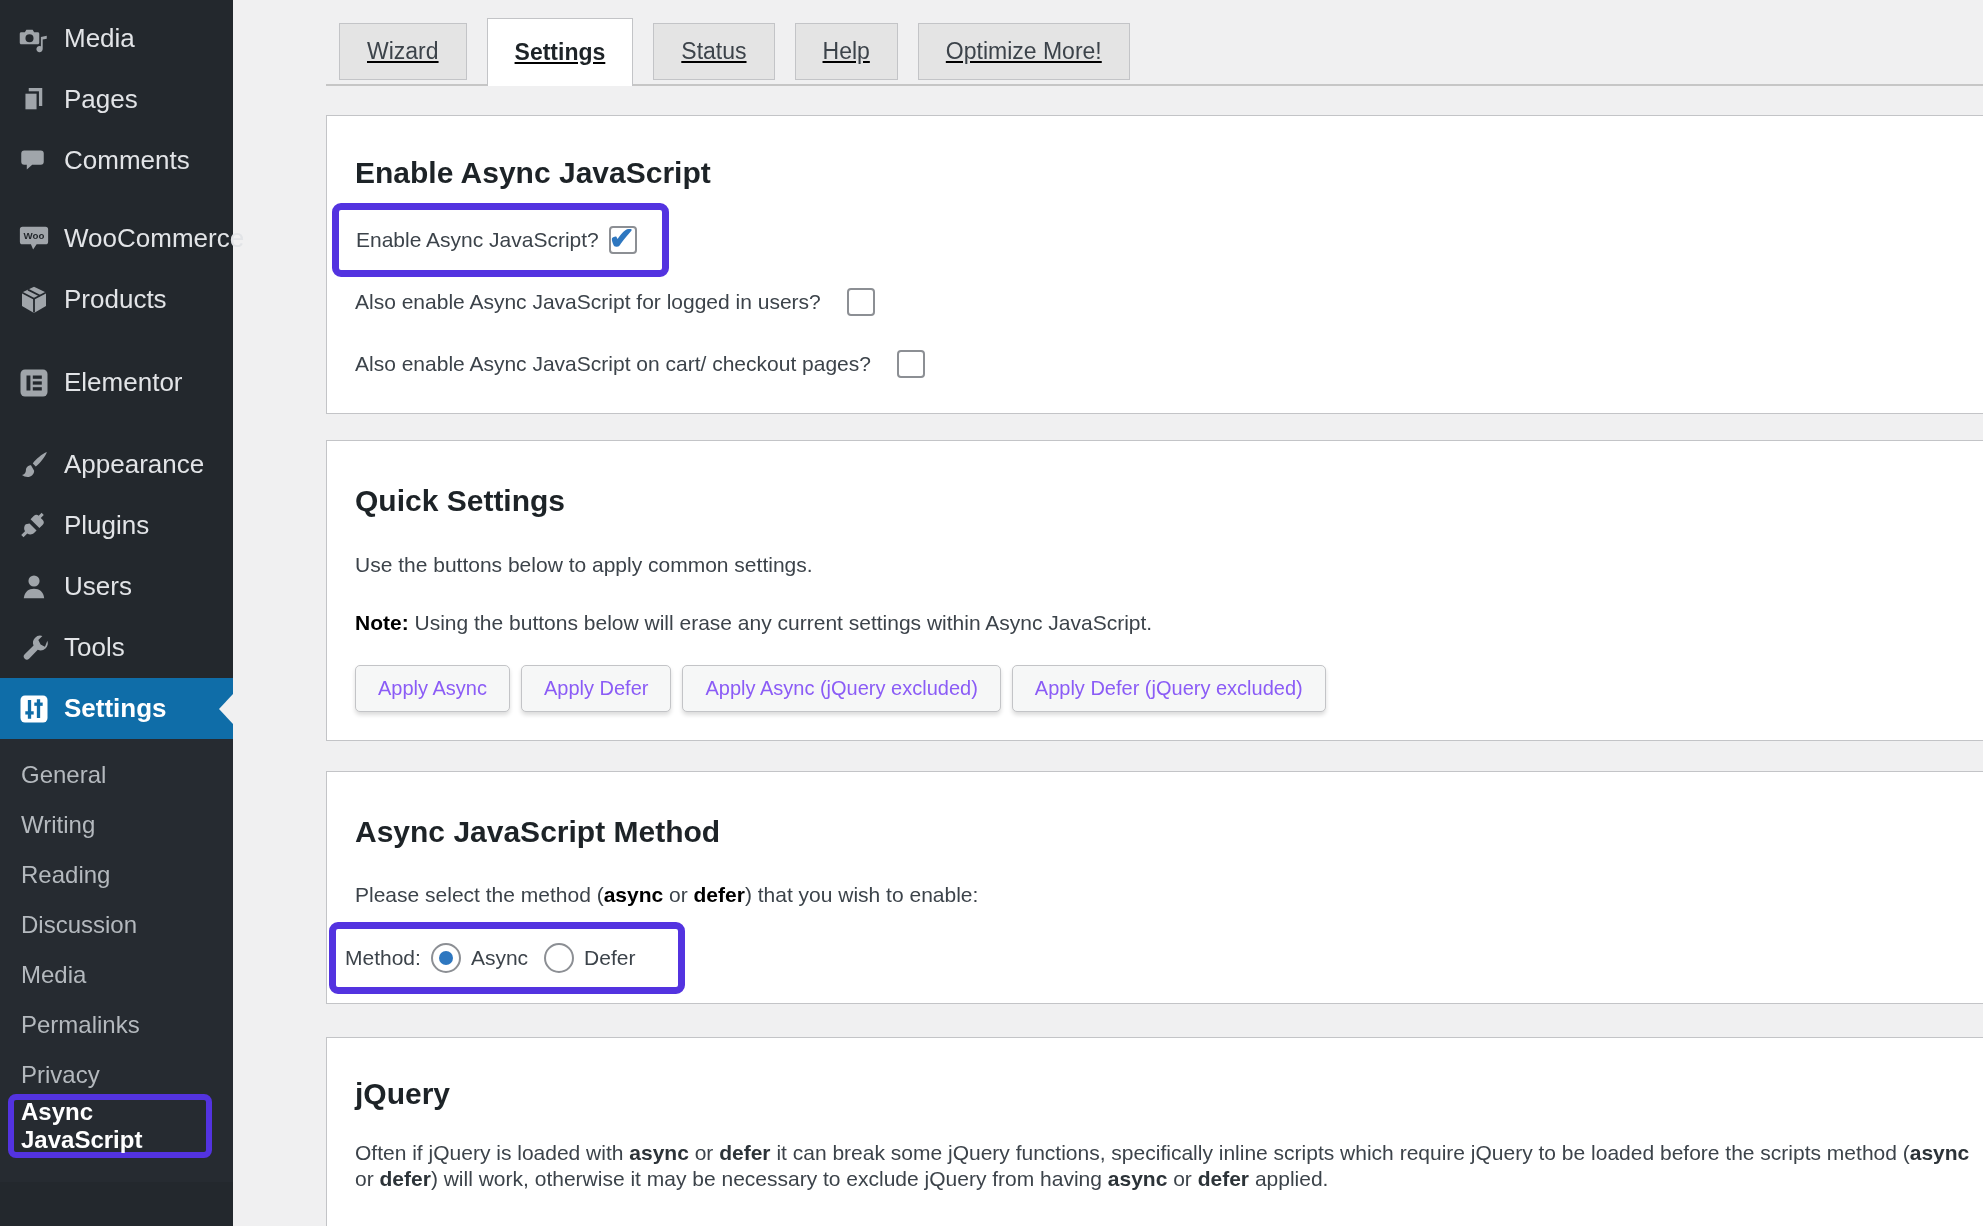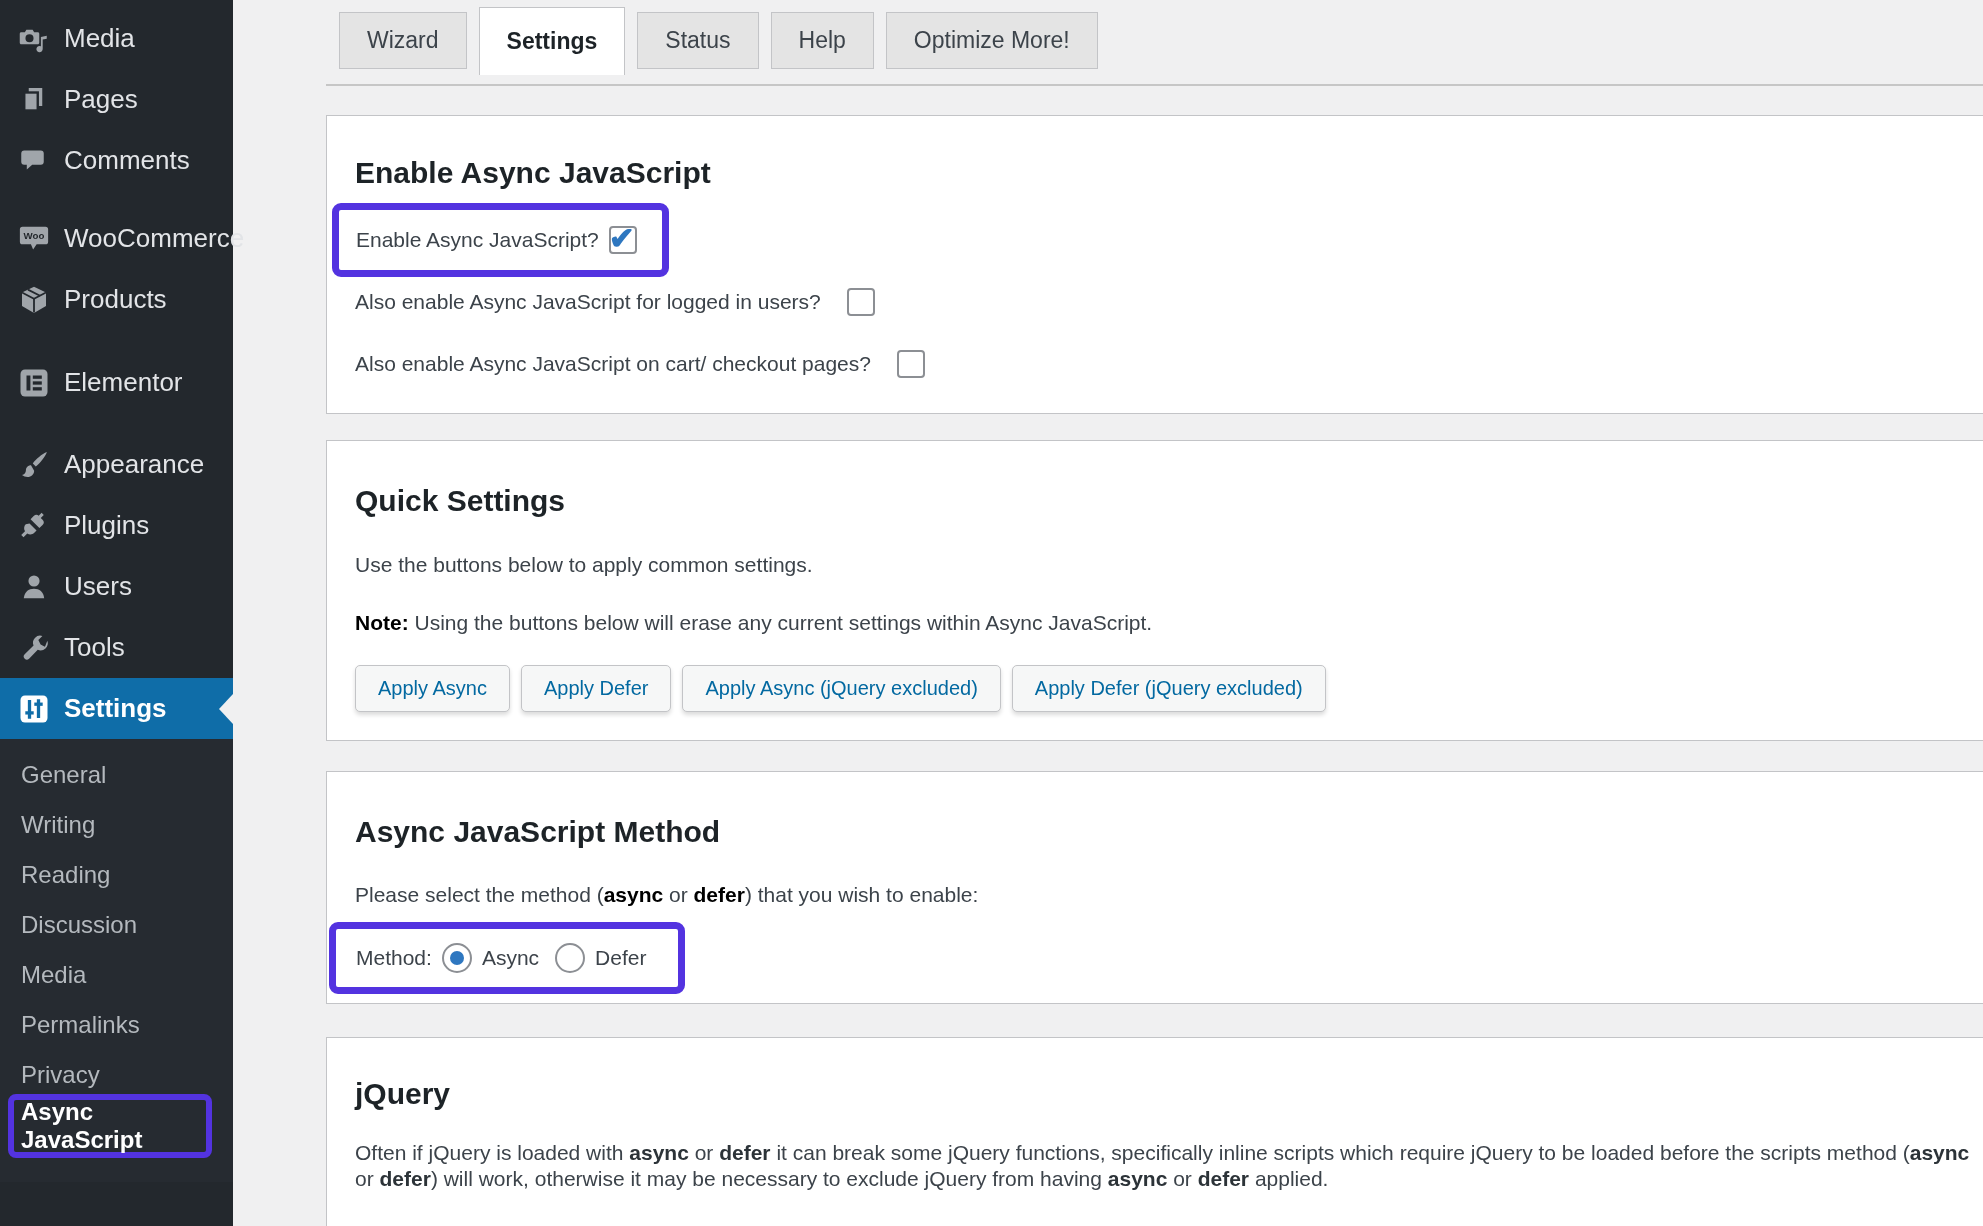--- a/index.html
+++ b/index.html
@@ -18,56 +18,56 @@
   .gap-a{margin-top:17px;}.gap-b{margin-top:22px;}.gap-c{margin-top:21px;}
   .mi.active{background:#0f6da8;color:#fff;font-weight:bold;}
   .mi.active .notch{position:absolute;right:0;top:50%;margin-top:-15px;width:0;height:0;
     border-top:15px solid transparent;border-bottom:15px solid transparent;border-right:14px solid #f0f0f1;}
   .submenu{background:#262b31;padding-top:11px;padding-bottom:20px;}
   .smi{height:50px;display:flex;align-items:center;padding-left:21px;color:#b4b9be;font-size:24px;cursor:pointer;}
   .smi.hl{box-sizing:border-box;width:204px;height:64px;margin:-6px 0 4px 8px;padding-left:7px;
     border:6px solid #5333e0;border-radius:8px;color:#fff;font-weight:bold;}
   
   .tabline{position:absolute;left:326px;right:0;top:84px;border-top:2px solid #c6c6c6;z-index:1;}
-  .tabs{position:absolute;left:339px;top:7px;display:flex;gap:12px;z-index:2;}
+  .tabs{position:absolute;left:339px;top:18px;display:flex;gap:20px;z-index:2;text-decoration:underline;}
   .tab{box-sizing:border-box;margin-top:5px;height:57px;background:#e4e4e4;border:1px solid #c3c4c7;
     display:flex;align-items:center;padding:0 27px;font-size:23px;color:#3c434a;cursor:pointer;white-space:nowrap;}
   .tab.active{margin-top:0;height:68px;background:#fff;border-bottom:none;font-weight:bold;color:#1d2327;}
   
   .panel{position:absolute;left:326px;right:-4px;background:#fff;border:1px solid #c3c4c7;box-sizing:border-box;}
   #p1{top:115px;height:299px;}
   #p2{top:440px;height:301px;}
   #p3{top:771px;height:233px;}
   #p4{top:1037px;height:260px;}
   .panel h2{position:absolute;left:28px;margin:0;font-size:30px;line-height:38px;font-weight:bold;color:#1d2327;}
   #p1 h2{top:38px;} #p2 h2{top:41px;} #p3 h2{top:41px;} #p4 h2{top:37px;}
   .text{position:absolute;left:28px;font-size:21px;line-height:24px;color:#3c434a;white-space:nowrap;}
   .text b{color:#000000;}
   
   .hlbox{position:absolute;box-sizing:border-box;border:7px solid #5333e0;border-radius:9px;
     display:flex;align-items:center;font-size:21px;color:#3c434a;}
   #box1{left:5px;top:87px;width:337px;height:74px;padding-left:17px;gap:10px;}
-  #box2{left:2px;top:150px;width:356px;height:72px;padding-left:20px;gap:10px;}
+  #box2{left:2px;top:150px;width:356px;height:72px;padding-left:9px;gap:10px;}
   
   .chkrow{position:absolute;left:28px;height:30px;display:flex;align-items:center;gap:26px;
     font-size:21px;color:#3c434a;white-space:nowrap;}
   #row2{top:171px;} #row3{top:233px;}
   .checkbox{box-sizing:border-box;width:28px;height:28px;background:#fff;border:2px solid #8c8f94;
     border-radius:4px;position:relative;flex:none;cursor:pointer;}
   .checkbox.checked::after{content:"\2714";position:absolute;left:-2px;top:-8px;
     font-size:31px;font-weight:bold;color:#2e77c0;}
   .radio{box-sizing:border-box;width:30px;height:30px;background:#fff;border:2px solid #8c8f94;
     border-radius:50%;position:relative;flex:none;cursor:pointer;}
   .radio.checked::after{content:"";position:absolute;left:6px;top:6px;width:14px;height:14px;
     border-radius:50%;background:#2e77c0;}
   .radio-lbl{margin-right:6px;}
   
   .btnrow{position:absolute;left:28px;top:224px;display:flex;gap:11px;}
   .btn{box-sizing:border-box;height:47px;padding:0 22px;display:flex;align-items:center;
-    background:#f6f7f7;border:1px solid #c3c4c7;border-radius:5px;font-size:20px;color:#0369a1;
+    background:#f6f7f7;border:1px solid #c3c4c7;border-radius:5px;font-size:20px;color:#8b5cf6;
     box-shadow:0 3px 4px rgba(0,0,0,.14);cursor:pointer;white-space:nowrap;
     font-family:"Liberation Sans",sans-serif;}
   
   .para{position:absolute;left:28px;top:102px;width:1627px;font-size:21px;line-height:26px;color:#3c434a;}
   .para b{color:#2c3338;}
 </style>
 </head>
 <body>
 
 <aside class="sidebar">

